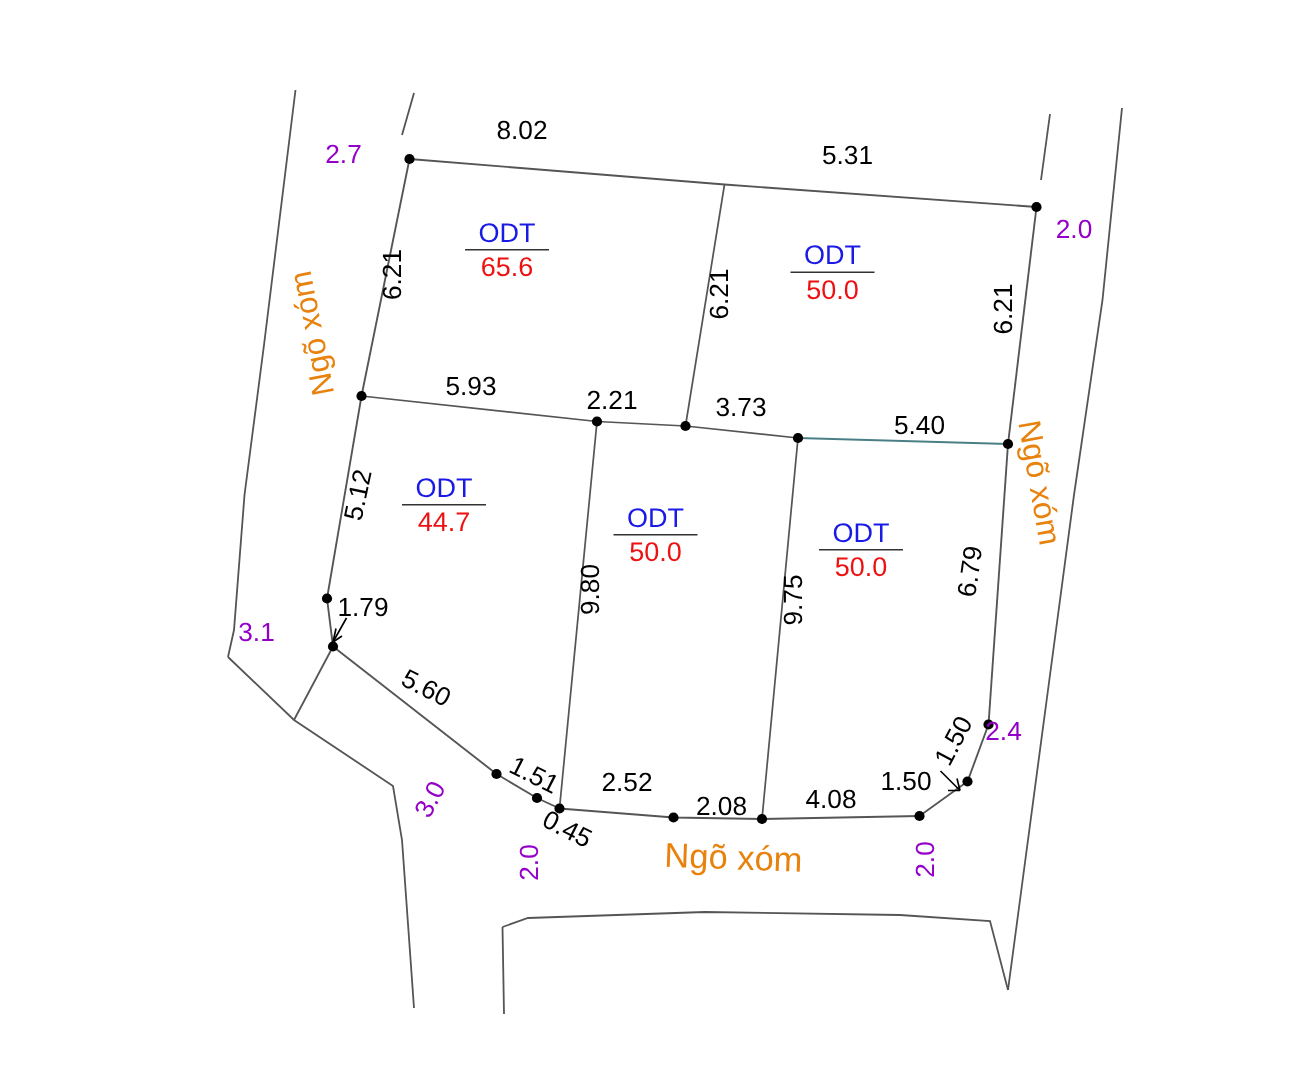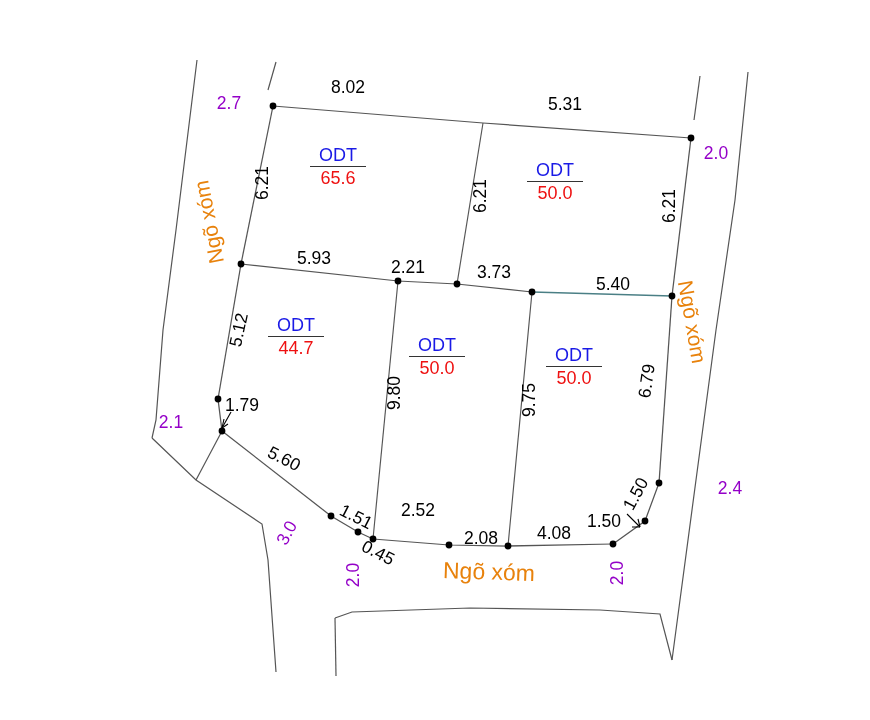--- a/index.html
+++ b/index.html
@@ -155,28 +155,28 @@
     <div class="lbl dim" style="left: 494px; top: 272px; transform: translate(-50%, -50%) rotate(0deg);">3.73</div>
     <div class="lbl dim" style="left: 613px; top: 284px; transform: translate(-50%, -50%) rotate(0deg);">5.40</div>
     <div class="lbl dim" style="left: 239px; top: 330px; transform: translate(-50%, -50%) rotate(-78deg);">5.12</div>
     <div class="lbl dim" style="left: 394px; top: 393px; transform: translate(-50%, -50%) rotate(-90deg);">9.80</div>
     <div class="lbl dim" style="left: 529px; top: 400px; transform: translate(-50%, -50%) rotate(-90deg);">9.75</div>
     <div class="lbl dim" style="left: 647px; top: 381px; transform: translate(-50%, -50%) rotate(-82deg);">6.79</div>
     <div class="lbl dim" style="left: 242px; top: 405px; transform: translate(-50%, -50%) rotate(0deg);">1.79</div>
     <div class="lbl dim" style="left: 284px; top: 459px; transform: translate(-50%, -50%) rotate(27deg);">5.60</div>
     <div class="lbl dim" style="left: 356px; top: 517px; transform: translate(-50%, -50%) rotate(27deg);">1.51</div>
     <div class="lbl dim" style="left: 378px; top: 553px; transform: translate(-50%, -50%) rotate(27deg);">0.45</div>
-    <div class="lbl dim" style="left: 418px; top: 510px; transform: translate(-50%, -50%) rotate(0deg);">2.52</div>
+    <div class="lbl dim" style="left: 418px; top: 522px; transform: translate(-50%, -50%) rotate(0deg);">2.52</div>
     <div class="lbl dim" style="left: 481px; top: 538px; transform: translate(-50%, -50%) rotate(0deg);">2.08</div>
     <div class="lbl dim" style="left: 554px; top: 533px; transform: translate(-50%, -50%) rotate(0deg); text-align: center;">4.08</div>
     <div class="lbl dim" style="left: 604px; top: 521px; transform: translate(-50%, -50%) rotate(0deg);">1.50</div>
     <div class="lbl dim" style="left: 636px; top: 494px; transform: translate(-50%, -50%) rotate(-62deg);">1.50</div>
     <div class="lbl rw" style="left: 229px; top: 103px; transform: translate(-50%, -50%) rotate(0deg);">2.7</div>
     <div class="lbl rw" style="left: 716px; top: 153px; transform: translate(-50%, -50%) rotate(0deg);">2.0</div>
-    <div class="lbl rw" style="left: 171px; top: 422px; transform: translate(-50%, -50%) rotate(0deg);">2.1</div>
-    <div class="lbl rw" style="left: 730px; top: 488px; transform: translate(-50%, -50%) rotate(0deg);">2.4</div>
+    <div class="lbl rw" style="left: 171px; top: 422px; transform: translate(-50%, -50%) rotate(0deg);">3.1</div>
+    <div class="lbl rw" style="left: 669px; top: 488px; transform: translate(-50%, -50%) rotate(0deg);">2.4</div>
     <div class="lbl rw" style="left: 287px; top: 533px; transform: translate(-50%, -50%) rotate(-62deg);">3.0</div>
     <div class="lbl rw" style="left: 353px; top: 575px; transform: translate(-50%, -50%) rotate(-90deg);">2.0</div>
     <div class="lbl rw" style="left: 617px; top: 573px; transform: translate(-50%, -50%) rotate(-90deg);">2.0</div>
     <div class="lbl road small" style="left: 209px; top: 222px; transform: translate(-50%, -50%) rotate(-101deg);">Ngõ xóm</div>
     <div class="lbl road small" style="left: 692px; top: 322px; transform: translate(-50%, -50%) rotate(80deg);">Ngõ xóm</div>
     <div class="lbl road" style="left: 489px; top: 572px; transform: translate(-50%, -50%) rotate(2deg);">Ngõ xóm</div>
   </div>
 
 </body></html>

